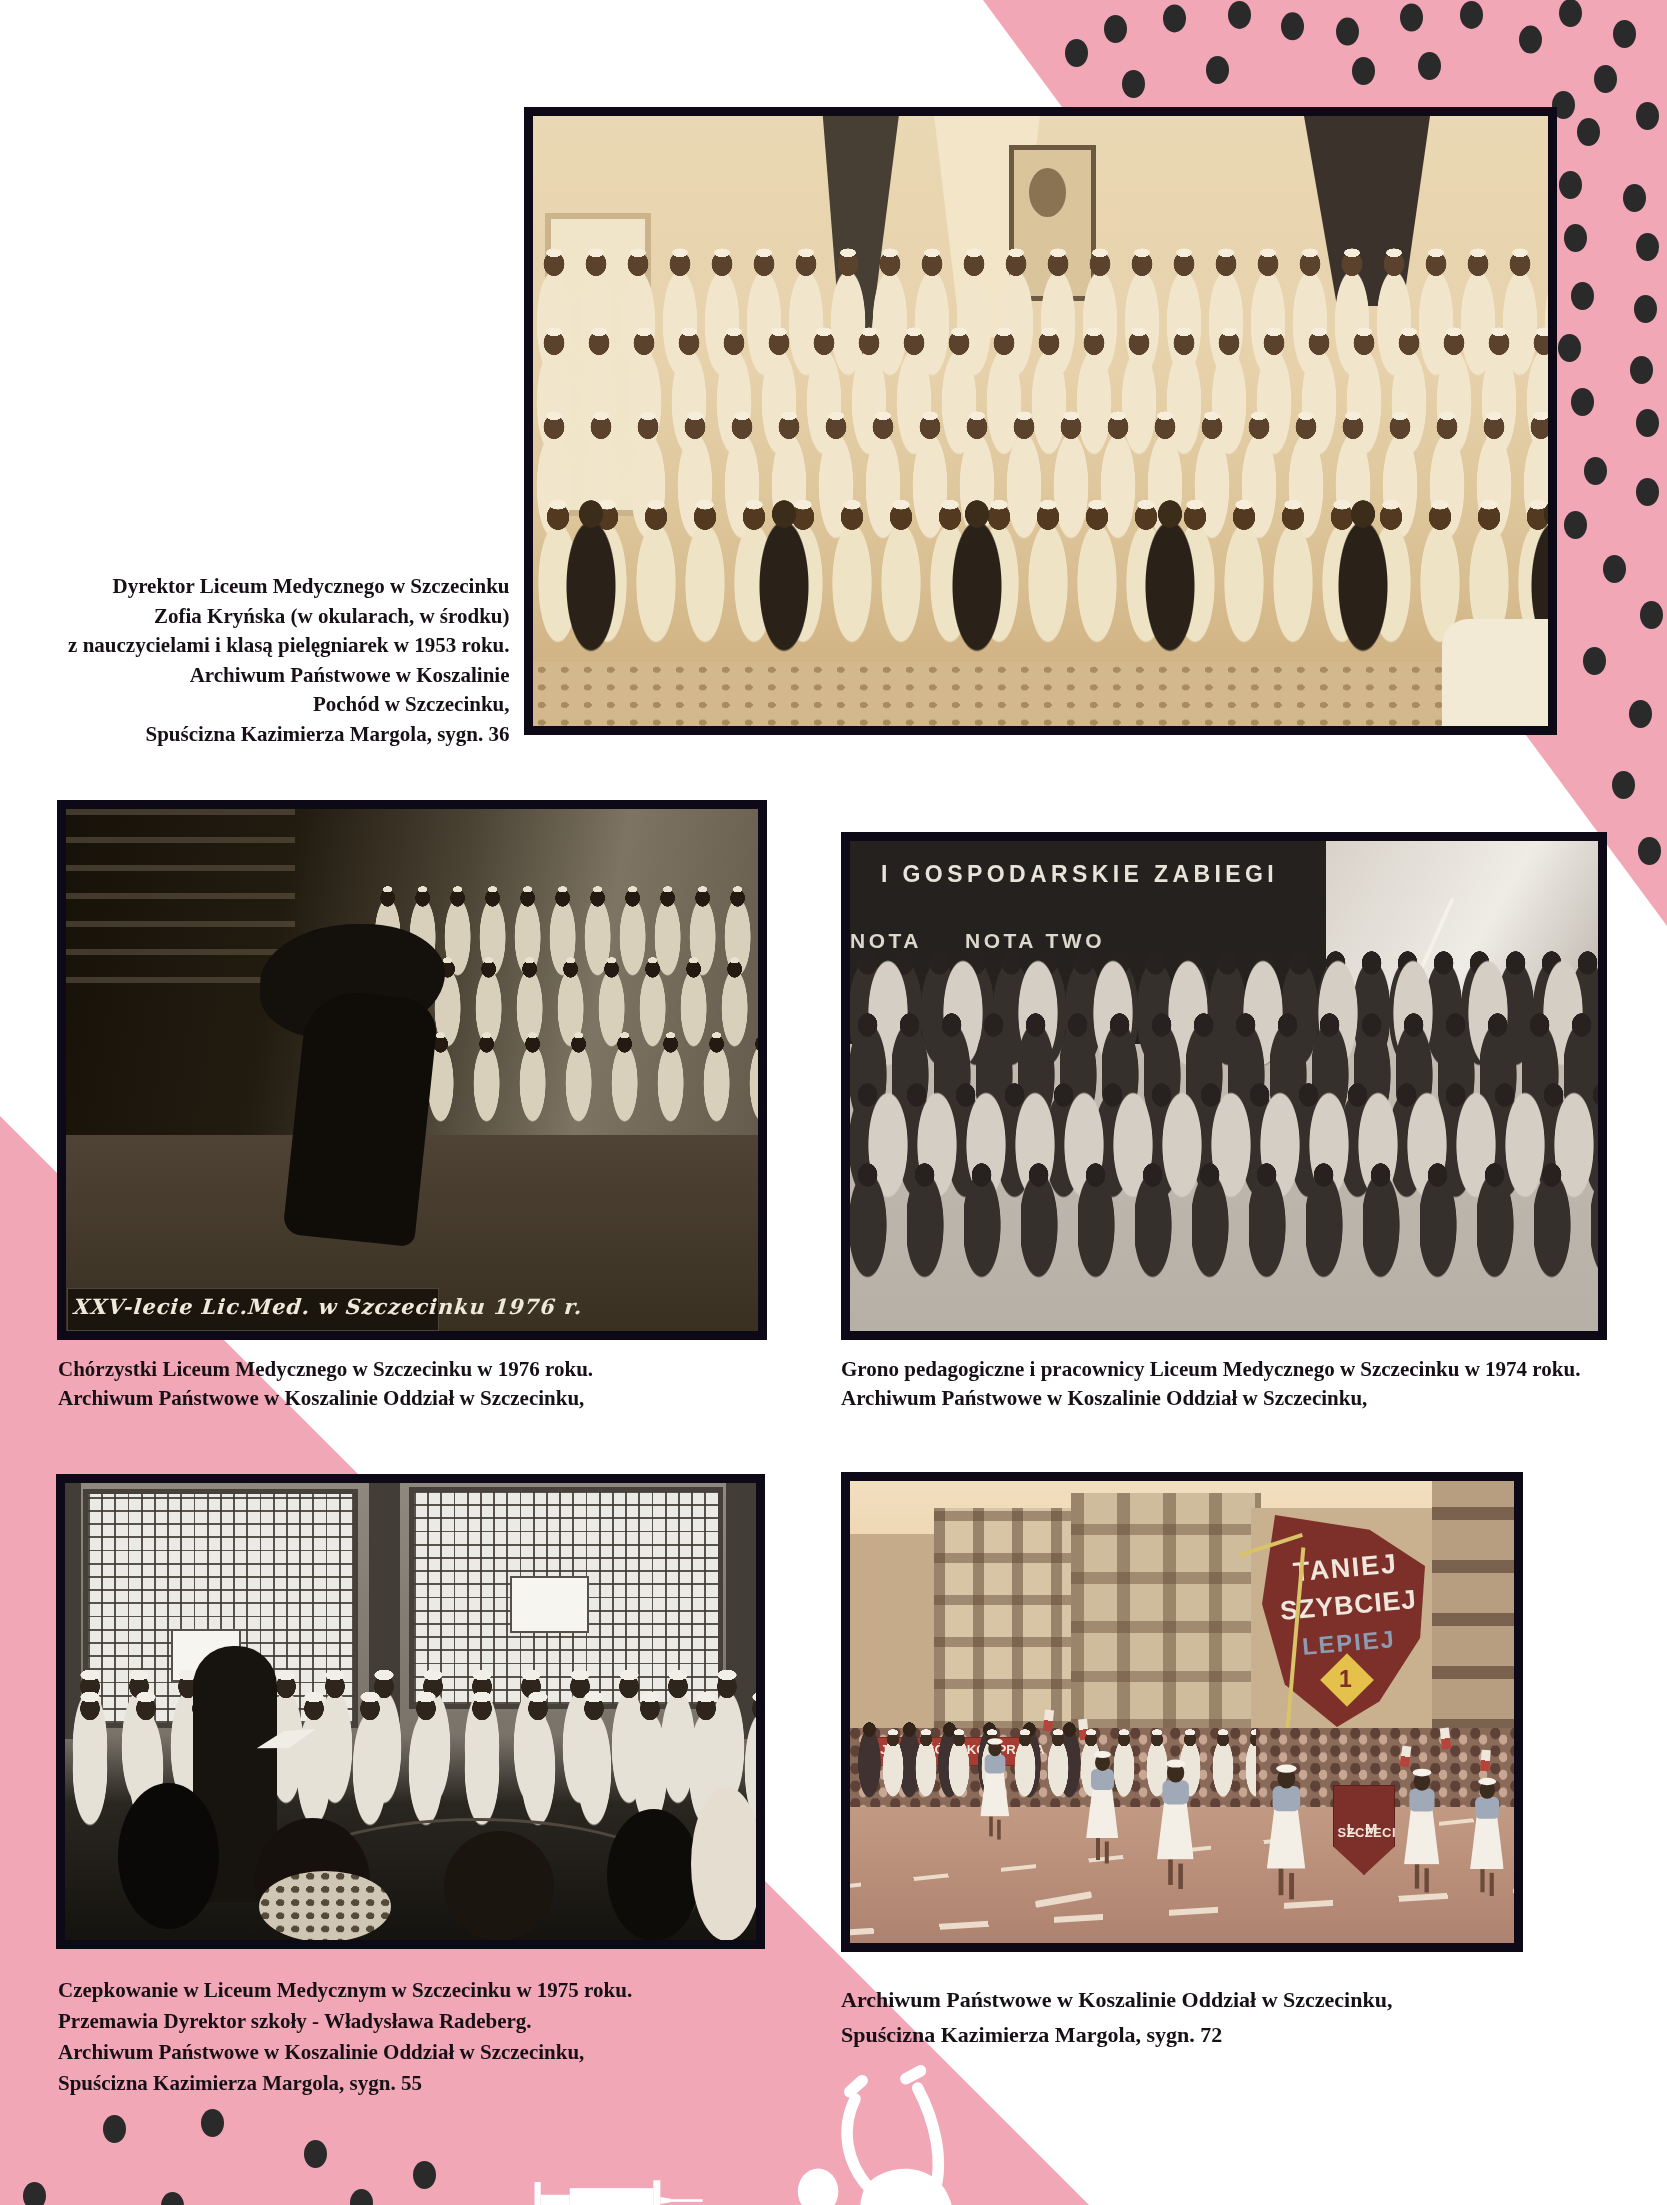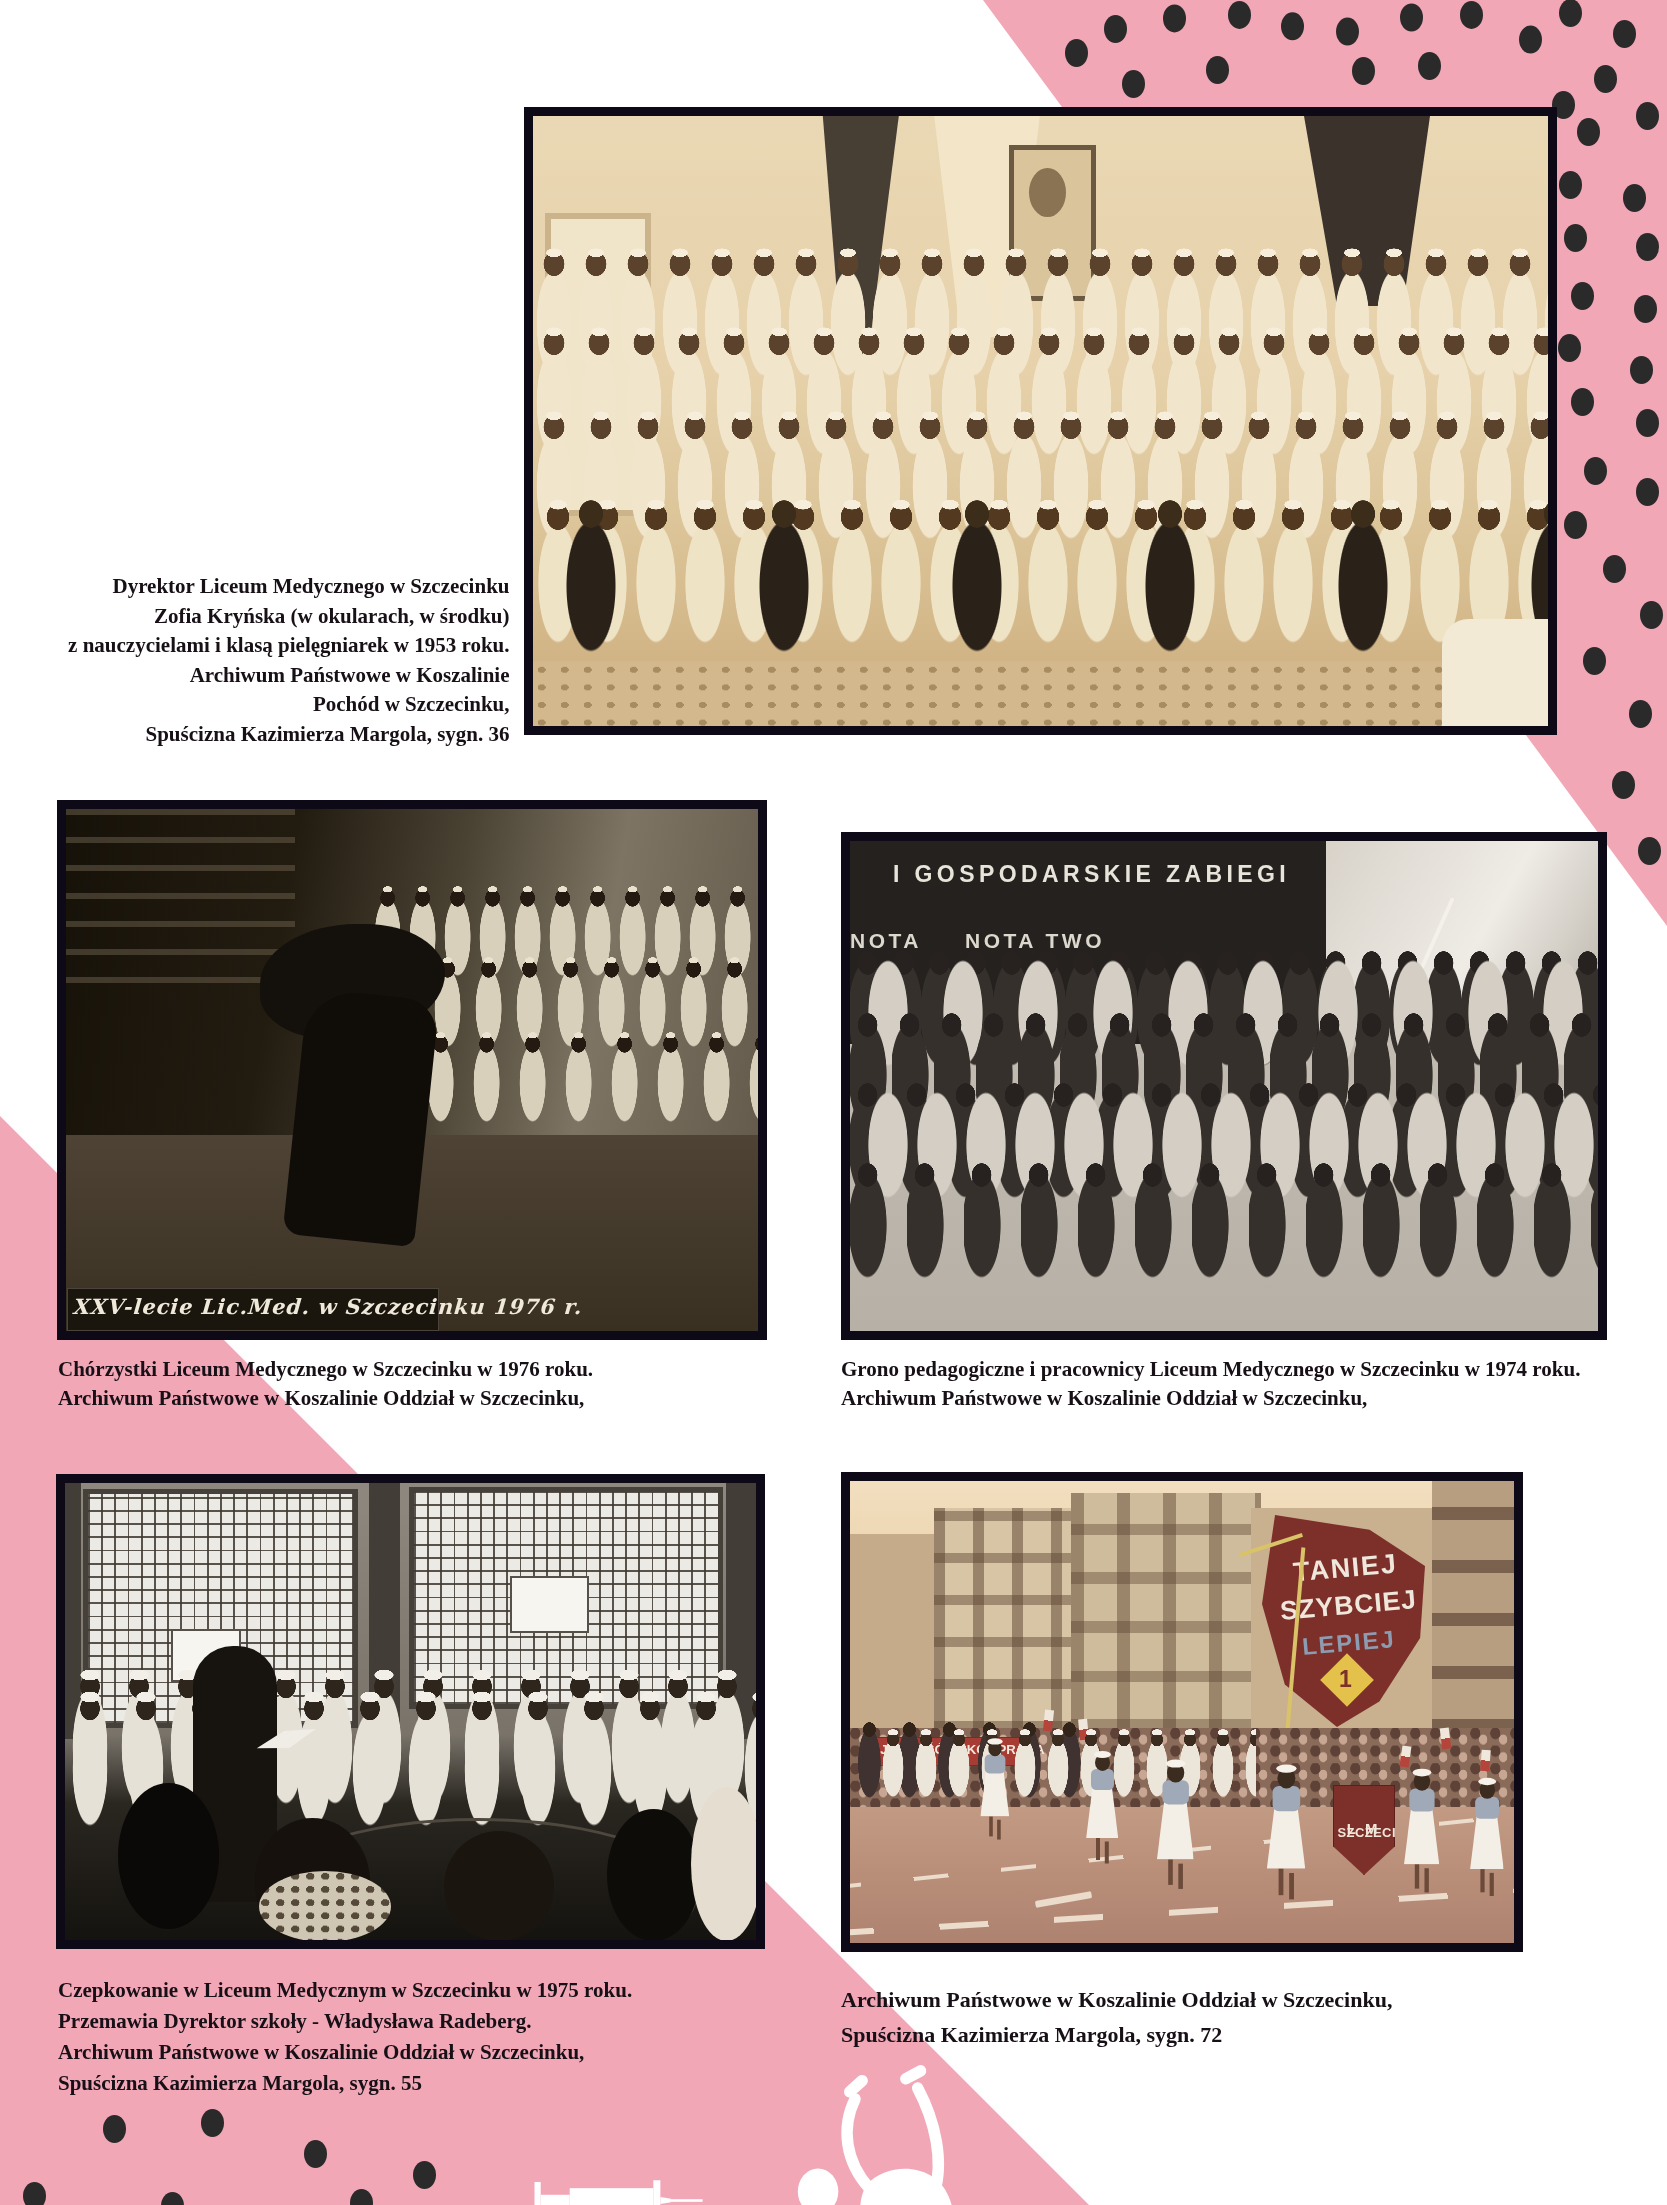--- a/index.html
+++ b/index.html
@@ -108,21 +108,21 @@
   .p2-strip{left:0.9px;top:479px;width:370px;height:41px;background:rgba(22,17,10,.88);border:1.3px solid #4c443a;}
   .p2-strip span{position:absolute;left:6.2px;top:5.3px;white-space:nowrap;color:#efe9da;
     font-family:"DejaVu Serif",serif;font-style:italic;font-weight:700;font-size:21px;letter-spacing:0.9px;transform:skewX(-5deg);}
 
   
   .ph3{background:linear-gradient(180deg,#c9c3ba 0%,#b7b0a6 100%);}
   .p3-banner{left:0;top:0;width:476px;height:203px;background:#24211f;}
   .p3-wall{left:476px;top:0;width:272px;height:190px;background:linear-gradient(120deg,#d8d2c9 0%,#efece6 55%,#b9b2a8 100%);}
   .p3-lamp{left:582px;top:53px;width:4.4px;height:93px;background:#f4f1ea;border-radius:3.5px;transform:rotate(24deg);}
   .p3-banner .l1{position:absolute;left:31px;top:20px;color:#e8e4da;font-family:"Liberation Sans",sans-serif;
-    font-weight:700;font-size:23px;letter-spacing:4.4px;white-space:nowrap;margin-left:12px;}
+    font-weight:700;font-size:23px;letter-spacing:4.4px;white-space:nowrap;}
   .p3-banner .l2{position:absolute;left:0;top:88px;color:#ddd8cd;font-family:"Liberation Sans",sans-serif;
     font-weight:700;font-size:21px;letter-spacing:3.5px;white-space:nowrap;}
   .p3-banner .l3{position:absolute;left:115px;top:88px;color:#ddd8cd;font-family:"Liberation Sans",sans-serif;
     font-weight:700;font-size:21px;letter-spacing:3.5px;white-space:nowrap;}
   .p3-banner .l4{position:absolute;left:26.5px;top:154px;color:#d2ccc0;font-family:"Liberation Sans",sans-serif;
     font-weight:700;font-size:19.4px;letter-spacing:3.5px;white-space:nowrap;}
   .p3-row{left:0;width:748px;background-size:36px 100%;
     background-image:
       radial-gradient(10px 12px at 17.6px 16px,#272220 96%,transparent 100%),
       radial-gradient(6.6px 8.4px at 17.6px 18.5px,#c9c0b4 96%,transparent 100%),

